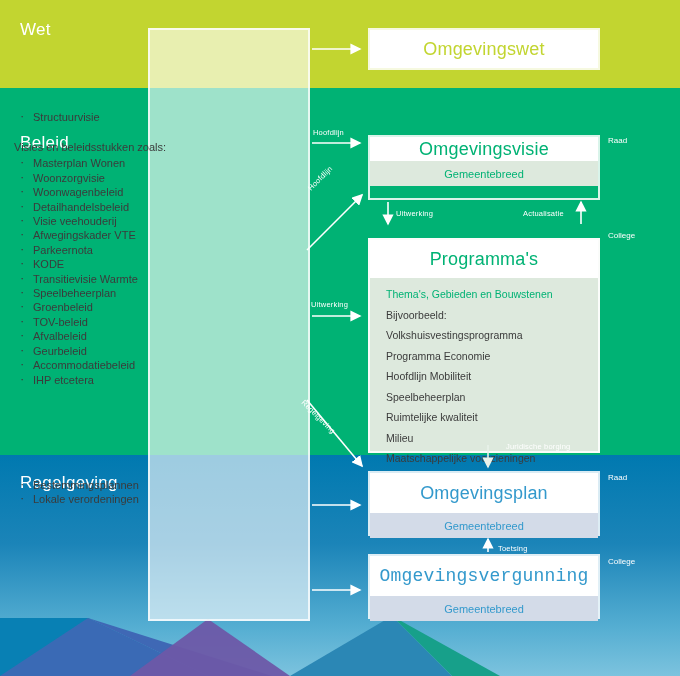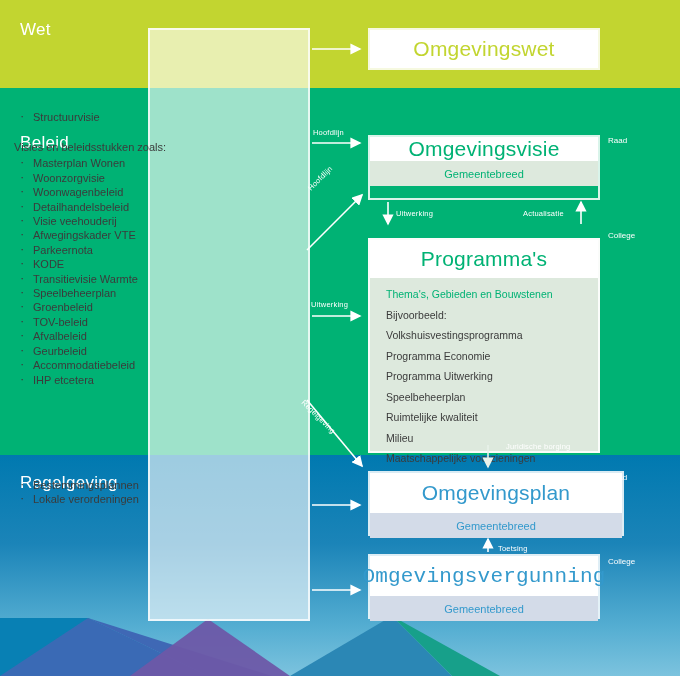--- a/index.html
+++ b/index.html
@@ -41,21 +41,21 @@
   .mid-ul li{position:relative;padding-left:19px;}
   .mid-ul li:before{content:"\00b7";position:absolute;left:6px;top:-1px;
       font-size:13px;line-height:14.4px;color:#3b3b3b;}
   #mid-low{top:478px;}
 
   
   .box{position:absolute;box-sizing:border-box;
       border:2px solid rgba(255,255,255,.85);}
   .box-title{display:flex;align-items:center;justify-content:center;
       background:#ffffff;width:100%;box-sizing:border-box;}
-  .box-title span{font-size:21px;letter-spacing:.2px;}
+  .box-title span{font-size:18px;letter-spacing:.2px;}
   .box-sub{display:flex;align-items:center;justify-content:center;
       width:100%;box-sizing:border-box;}
   .box-sub span{font-size:11px;}
 
   #box-wet{left:368px;top:28px;width:232px;height:42px;}
   #box-wet .box-title{height:100%;}
   #box-wet .box-title span{color:#c2d530;}
 
   #box-visie{left:368px;top:135px;width:232px;height:65px;}
   #box-visie .box-title{height:24px;}
@@ -63,21 +63,21 @@
   #box-visie .box-sub{height:25px;background:#dde9dd;}
   #box-visie .box-sub span{color:#00b274;}
 
   #box-prog{left:368px;top:238px;width:232px;height:215px;background:#dde9dd;}
   #box-prog .box-title{height:38px;}
   #box-prog .box-title span{color:#00b274;}
   #prog-body{position:absolute;left:16px;top:44px;right:8px;
       font-size:10.5px;line-height:20.5px;color:#3b3b3b;}
   #prog-theme{color:#00b274;}
 
-  #box-plan{left:368px;top:471px;width:256px;height:65px;}
+  #box-plan{left:368px;top:471px;width:232px;height:65px;}
   #box-plan .box-title{height:40px;}
   #box-plan .box-title span{color:#3399cc;}
   #box-plan .box-sub{height:25px;background:#d3dbe8;}
   #box-plan .box-sub span{color:#3399cc;}
 
   #box-verg{left:368px;top:554px;width:232px;height:65px;}
   #box-verg .box-title{height:40px;}
   #box-verg .box-title span{color:#3399cc;}
   #box-verg .box-sub{height:25px;background:#d3dbe8;}
   #box-verg .box-sub span{color:#3399cc;}
@@ -185,21 +185,21 @@
   <div class="box" id="box-prog">
     <div class="box-title">
       <span style="color: rgb(0, 178, 116);">Programma's</span>
     </div>
     <div id="prog-body">
       <div id="prog-theme">Thema's, Gebieden en Bouwstenen</div>
       <div>Bijvoorbeeld:</div>
       <div id="prog-items">
           <div>Volkshuisvestingsprogramma</div>
           <div>Programma Economie</div>
-          <div>Programma Uitwerking</div>
+          <div>Hoofdlijn Mobiliteit</div>
           <div>Speelbeheerplan</div>
           <div>Ruimtelijke kwaliteit</div>
           <div>Milieu</div>
           <div>Maatschappelijke voorzieningen</div>
         </div>
     </div>
   </div>
 
   <div class="box" id="box-plan">
     <div class="box-title">

